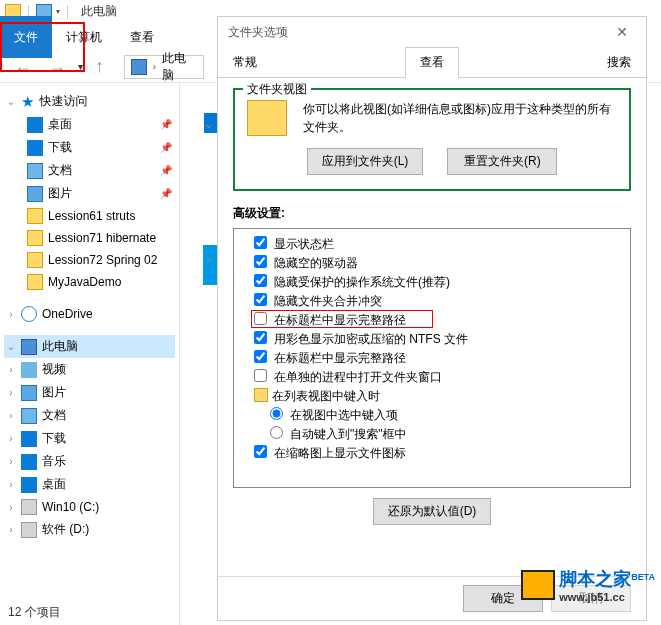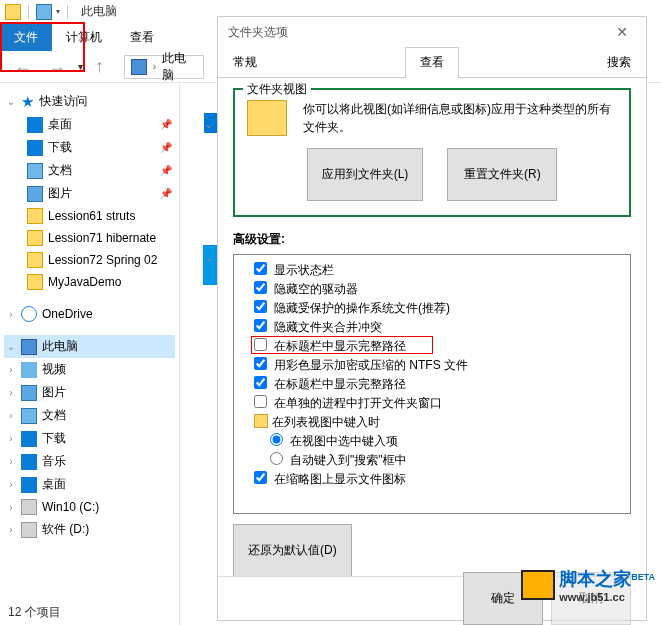--- a/index.html
+++ b/index.html
@@ -5,21 +5,21 @@
 * { margin: 0; padding: 0; box-sizing: border-box; font-family: "Microsoft YaHei", "Segoe UI", sans-serif; font-size: 12px; }
 body { background: #fff; width: 661px; height: 625px; position: relative; }
 
 
 .explorer-header { height: 23px; display: flex; align-items: center; padding-left: 5px; }
 .qat { display: flex; align-items: center; gap: 4px; }
 .qat .sep { width: 1px; height: 14px; background: #ccc; margin: 0 3px; }
 .title-text { margin-left: 10px; color: #333; }
 
 .ribbon-tabs { height: 28px; display: flex; align-items: center; }
-.ribbon-tab { padding: 5px 14px; height: 28px; display: flex; align-items: center; cursor: pointer; }
+.ribbon-tab { padding: 5px 14px; height: 42px; display: flex; align-items: center; cursor: pointer; }
 .ribbon-tab.file { background: #1979ca; color: #fff; }
 .red-box-a { border: 2px solid #e00; position: absolute; left: 0; top: 22px; width: 85px; height: 50px; pointer-events:none; z-index: 50;}
 
 .nav-bar { height: 32px; display: flex; align-items: center; padding-left: 10px; gap: 8px; border-bottom:1px solid #e5e5e5;}
 .nav-arrow { color: #999; font-size: 18px; padding: 0 4px; }
 .nav-dd { color: #333; font-size: 10px; }
 .nav-path { display: flex; align-items: center; border: 1px solid #ccc; height: 24px; margin-left: 8px; padding: 0 6px; gap: 6px; width: 80px;}
 .divider { font-size:10px; color: #555;}
 
 .explorer-body { position: absolute; top: 82px; bottom: 0; left: 0; right: 0; display: flex; }
@@ -54,31 +54,31 @@
 .dtab { padding: 6px 14px; border: 1px solid transparent; margin-bottom: -1px; }
 .dtab.active { border: 1px solid #ccc; border-bottom-color: #fff; background: #fff; }
 
 .dialog-body { padding: 10px 15px; }
 .groupbox { border: 2px solid #15803d; padding: 10px 12px 14px; position: relative; }
 .groupbox > .gb-title { position: absolute; top: -9px; left: 8px; background: #fff; padding: 0 4px; }
 .gb-content { display: flex; gap: 16px; }
 .folder-big { width: 40px; height: 36px; background: #ffd96a; border:1px solid #cfa22d;}
 .gb-text { flex:1; line-height: 1.5; }
 .gb-buttons { display: flex; justify-content: center; gap: 24px; margin-top: 12px; }
-.btn { border: 1px solid #adadad; background: #e1e1e1; padding: 17px 14px; min-width: 110px; text-align: center; cursor: pointer; }
+.btn { border: 1px solid #adadad; background: #e1e1e1; padding: 4px 14px; min-width: 110px; text-align: center; cursor: pointer; }
 
 .adv-label { margin: 14px 0 6px; font-weight: bold; }
 .treeview { border: 1px solid #828790; padding: 6px 4px; height: 260px; overflow-y: auto; overflow-x: hidden; }
 .tv-row { display: flex; align-items: flex-start; padding: 1px 0; gap: 4px; white-space: nowrap;}
 .tv-row input[type="checkbox"], .tv-row input[type="radio"] { margin: 0 3px 0 0;}
 .pad1 { padding-left: 16px; }
 .pad2 { padding-left: 32px; }
 .fico { width:14px; height:14px; background:#ffd96a; border:1px solid #cfa22d; display:inline-block;}
 .red-box-b { border: 1px solid #e00; position: absolute; pointer-events:none;}
-.restore-btn-row { display: flex; justify-content: flex-start; margin-top: 10px;}
+.restore-btn-row { display: flex; justify-content: center; margin-top: 10px;}
 .dialog-footer { position: absolute; bottom: 0; left: 0; right:0; height: 44px; border-top: 1px solid #ddd; display: flex; align-items: center; justify-content: flex-end; padding-right: 15px; gap: 8px;}
 
 .watermark { position: absolute; right: 6px; bottom: 22px; z-index: 30; display:flex; align-items:center; gap:4px; font-weight:bold;}
 .wm-logo { width:34px; height:30px; background:#ffb000; border:2px solid #222;}
 .wm-txt-main { color:#0268c5; font-size:18px;}
 .wm-sub { color:#333; font-size:11px;}
 .partial-cover { position:absolute; left:200px; top:83px; width:18px; height:480px; background:#fff; z-index:5; border:none;}
 .peek { position:absolute; left:204px; top:113px; width:14px; height:20px; background:#0078d7; z-index:6;}
 .peek2 { position:absolute; left:203px; top:245px; width:15px; height:40px; background:#0099e5; z-index:6;}
 .chev { color:#888;}

